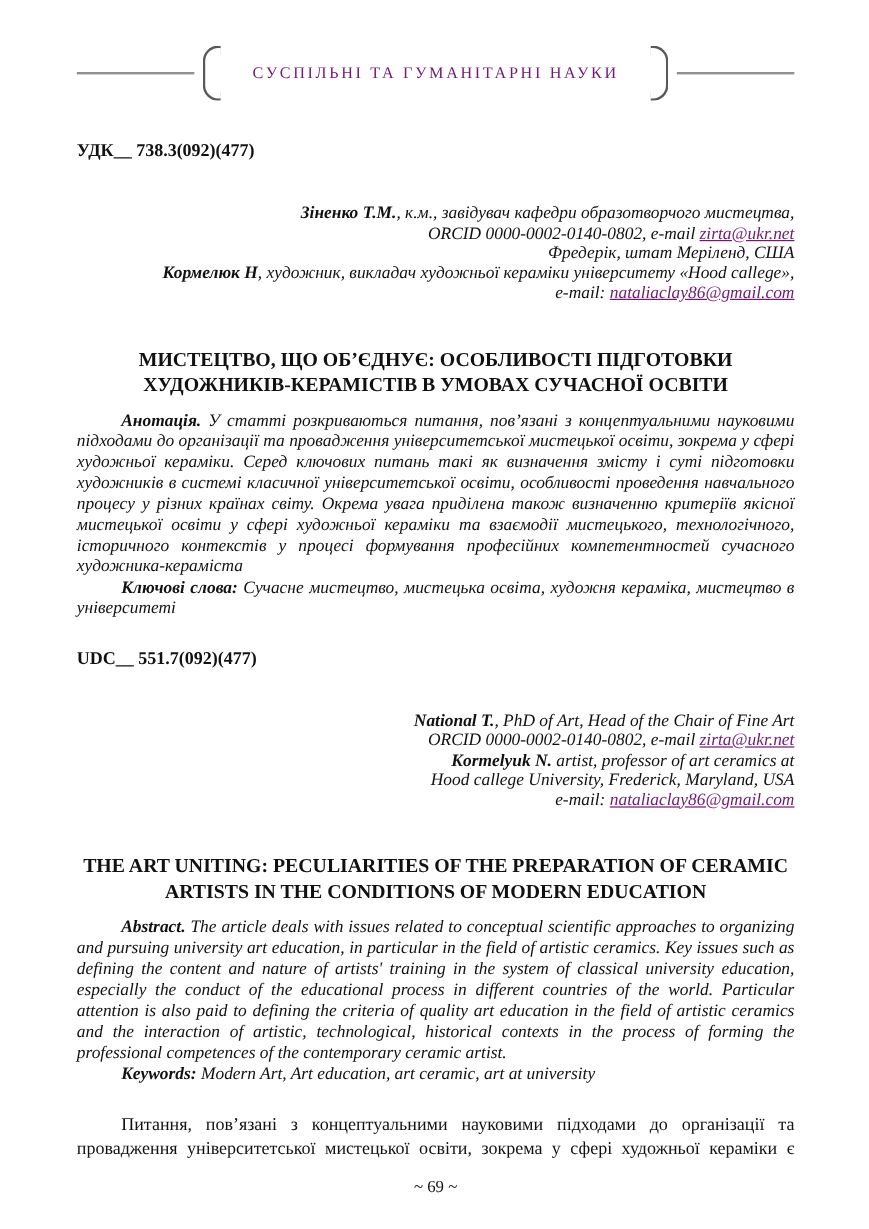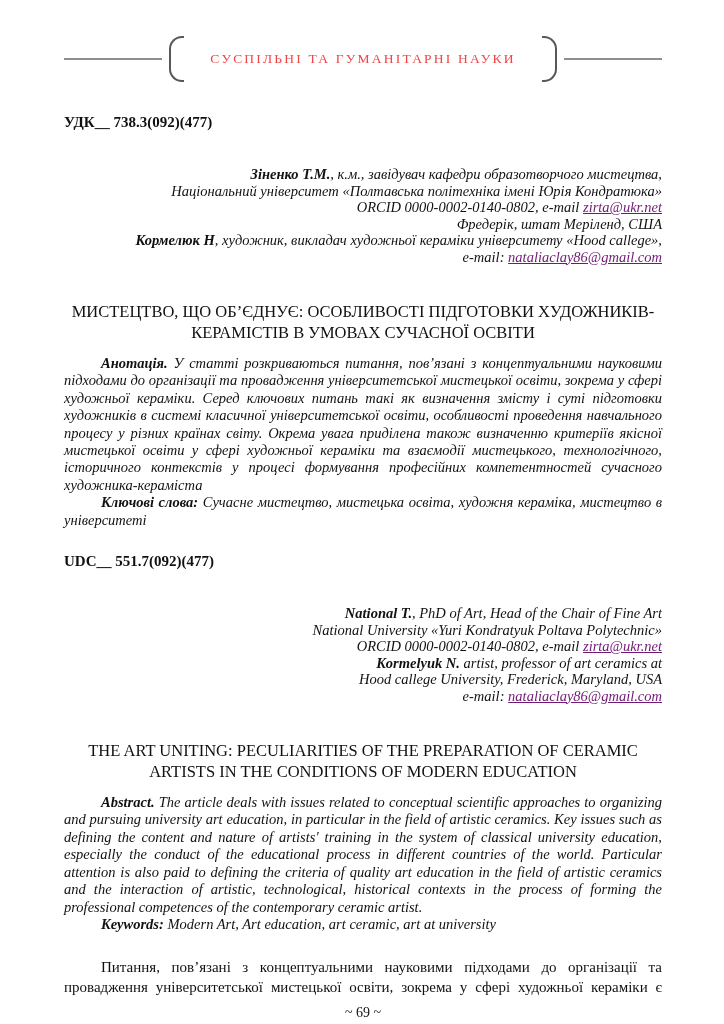--- a/index.html
+++ b/index.html
@@ -38,40 +38,40 @@
   .bracket-right {
     border: 2px solid #585858; border-left: none;
     border-top-right-radius: 13px; border-bottom-right-radius: 13px;
     margin-right: 7px;
   }
   .rubric {
     flex: 0 0 auto;
     padding: 0 26px;
     font-size: 13.5px;
     letter-spacing: 2.2px;
-    color: #ef4444;
+    color: #701a75;
     white-space: nowrap;
   }
 
   
   .conf-title {
     text-align: center;
     font-weight: bold;
     font-size: 16.5px;
     line-height: 21px;
     margin: 6px 0 0 0;
   }
   .udc {
     font-weight: bold;
     font-size: 15px;
     margin-top: 24px;
   }
   .article-title {
     text-align: center;
-    font-weight: normal;
+    font-weight: bold;
     font-size: 16.5px;
     line-height: 21px;
     margin-top: 36px;
   }
 
   
   .authors {
     margin-top: 35px;
     text-align: right;
     font-style: italic;
@@ -124,38 +124,36 @@
     <div class="rubric">СУСПІЛЬНІ ТА ГУМАНІТАРНІ НАУКИ</div>
     <div class="bracket bracket-right"></div>
     <div class="rule-line"></div>
   </div>
 
 
   <div class="udc">УДК__ 738.3(092)(477)</div>
 
   <div class="authors">
     <div><span class="name">Зіненко Т.М.</span><span>, к.м., завідувач кафедри образотворчого мистецтва,</span></div>
-    <div>Національний університет «Полтавська політехніка імені Юрія Кондратюка»</div>
     <div><span>ORCID 0000-0002-0140-0802, e-mail </span><a href="#" class="email">zirta@ukr.net</a></div>
     <div>Фредерік, штат Меріленд, США</div>
     <div><span class="name">Кормелюк Н</span><span>, художник, викладач художньої кераміки університету «Hood callege»,</span></div>
     <div><span>e-mail: </span><a href="#" class="email">nataliaclay86@gmail.com</a></div>
   </div>
 
   <div class="article-title">МИСТЕЦТВО, ЩО ОБ’ЄДНУЄ: ОСОБЛИВОСТІ ПІДГОТОВКИ ХУДОЖНИКІВ-КЕРАМІСТІВ В УМОВАХ СУЧАСНОЇ ОСВІТИ</div>
 
   <div class="para"><span class="lead">Анотація.</span><span> У статті розкриваються питання, пов’язані з концептуальними науковими підходами до організації та провадження університетської мистецької освіти, зокрема у сфері художньої кераміки. Серед ключових питань такі як визначення змісту і суті підготовки художників в системі класичної університетської освіти, особливості проведення навчального процесу у різних країнах світу. Окрема увага приділена також визначенню критеріїв якісної мистецької освіти у сфері художньої кераміки та взаємодії мистецького, технологічного, історичного контекстів у процесі формування професійних компетентностей сучасного художника-кераміста</span></div>
 
   <div class="para keywords"><span class="lead">Ключові слова:</span><span> Сучасне мистецтво, мистецька освіта, художня кераміка, мистецтво в університеті</span></div>
 
   <div class="udc">UDC__ 551.7(092)(477)</div>
 
   <div class="authors">
     <div><span class="name">National T.</span><span>, PhD of Art, Head of the Chair of Fine Art</span></div>
-    <div>National University «Yuri Kondratyuk Poltava Polytechnic»</div>
     <div><span>ORCID 0000-0002-0140-0802, e-mail </span><a href="#" class="email">zirta@ukr.net</a></div>
     <div><span class="name">Kormelyuk N.</span><span> artist, professor of art ceramics at</span></div>
     <div>Hood callege University, Frederick, Maryland, USA</div>
     <div><span>e-mail: </span><a href="#" class="email">nataliaclay86@gmail.com</a></div>
   </div>
 
   <div class="article-title">THE ART UNITING: PECULIARITIES OF THE PREPARATION OF CERAMIC ARTISTS IN THE CONDITIONS OF MODERN EDUCATION</div>
 
   <div class="para"><span class="lead">Abstract.</span><span> The article deals with issues related to conceptual scientific approaches to organizing and pursuing university art education, in particular in the field of artistic ceramics. Key issues such as defining the content and nature of artists' training in the system of classical university education, especially the conduct of the educational process in different countries of the world. Particular attention is also paid to defining the criteria of quality art education in the field of artistic ceramics and the interaction of artistic, technological, historical contexts in the process of forming the professional competences of the contemporary ceramic artist.</span></div>
 

